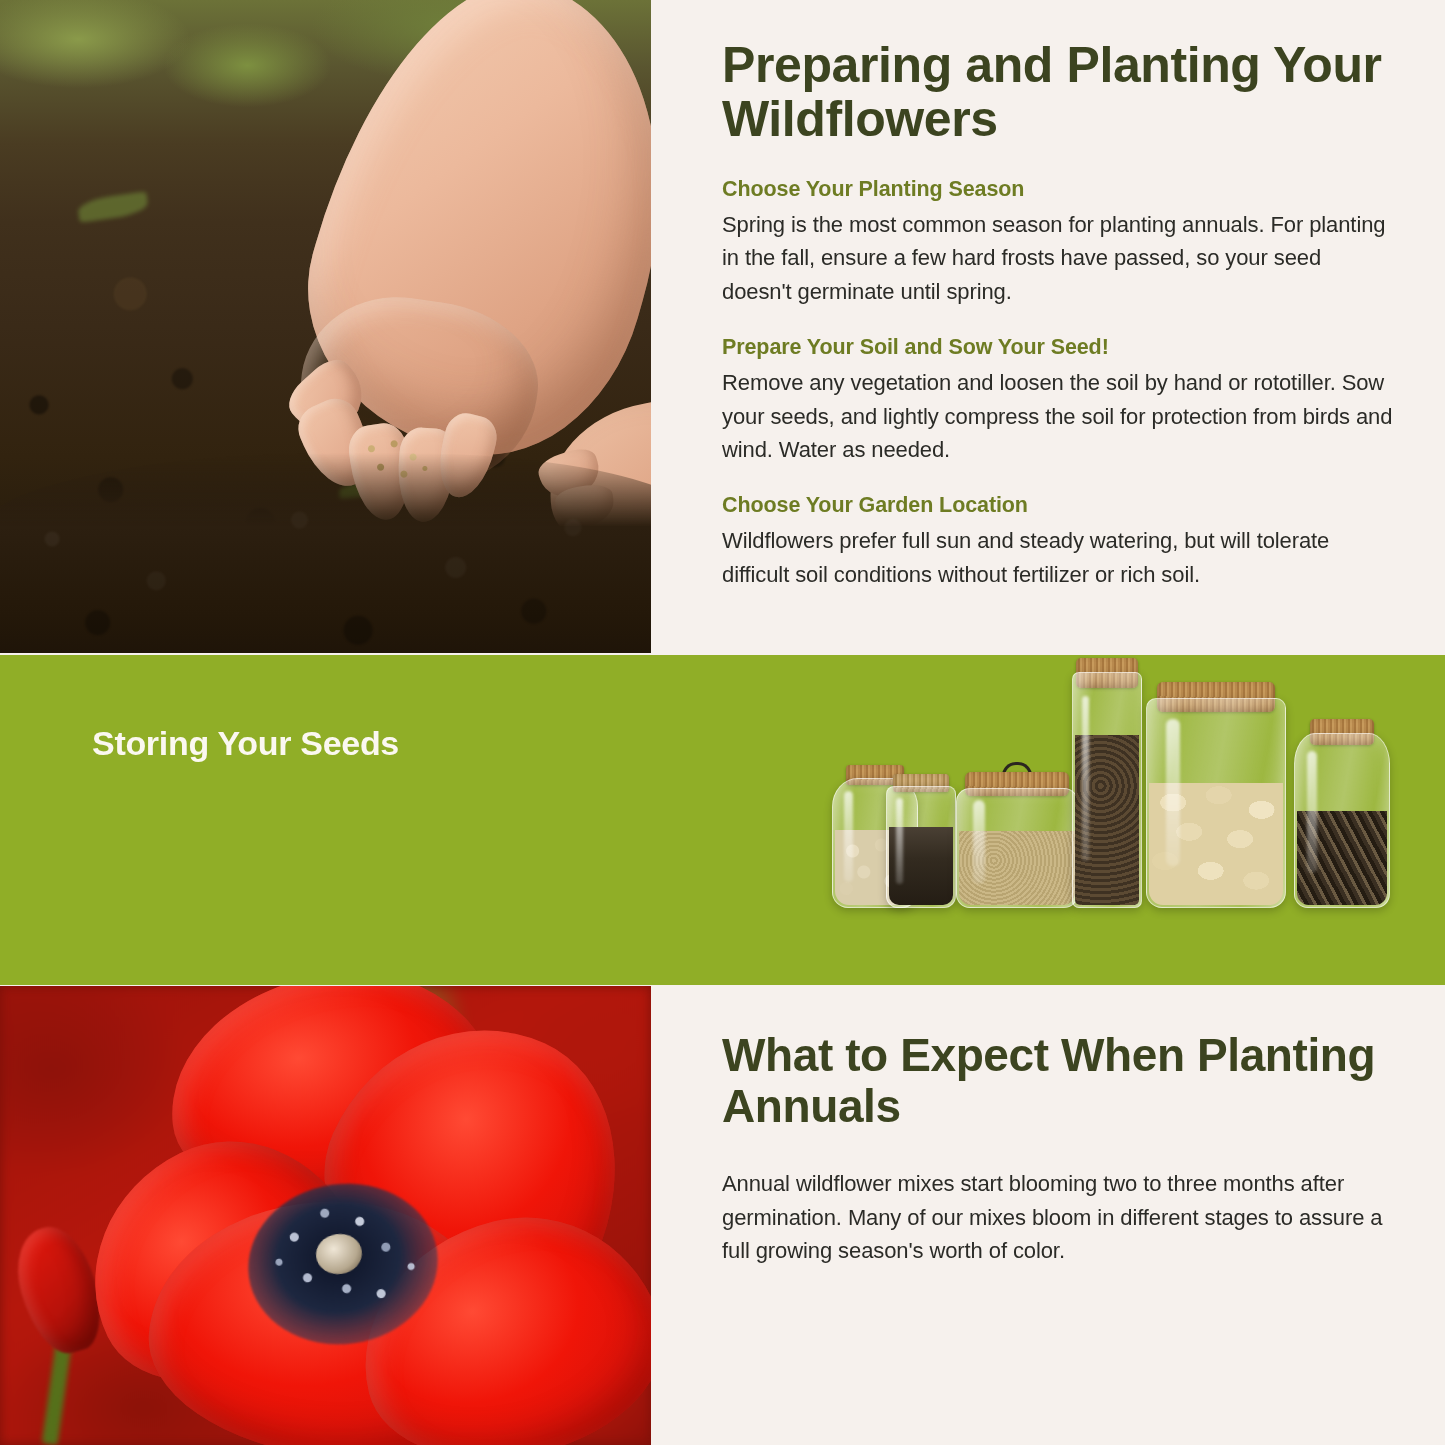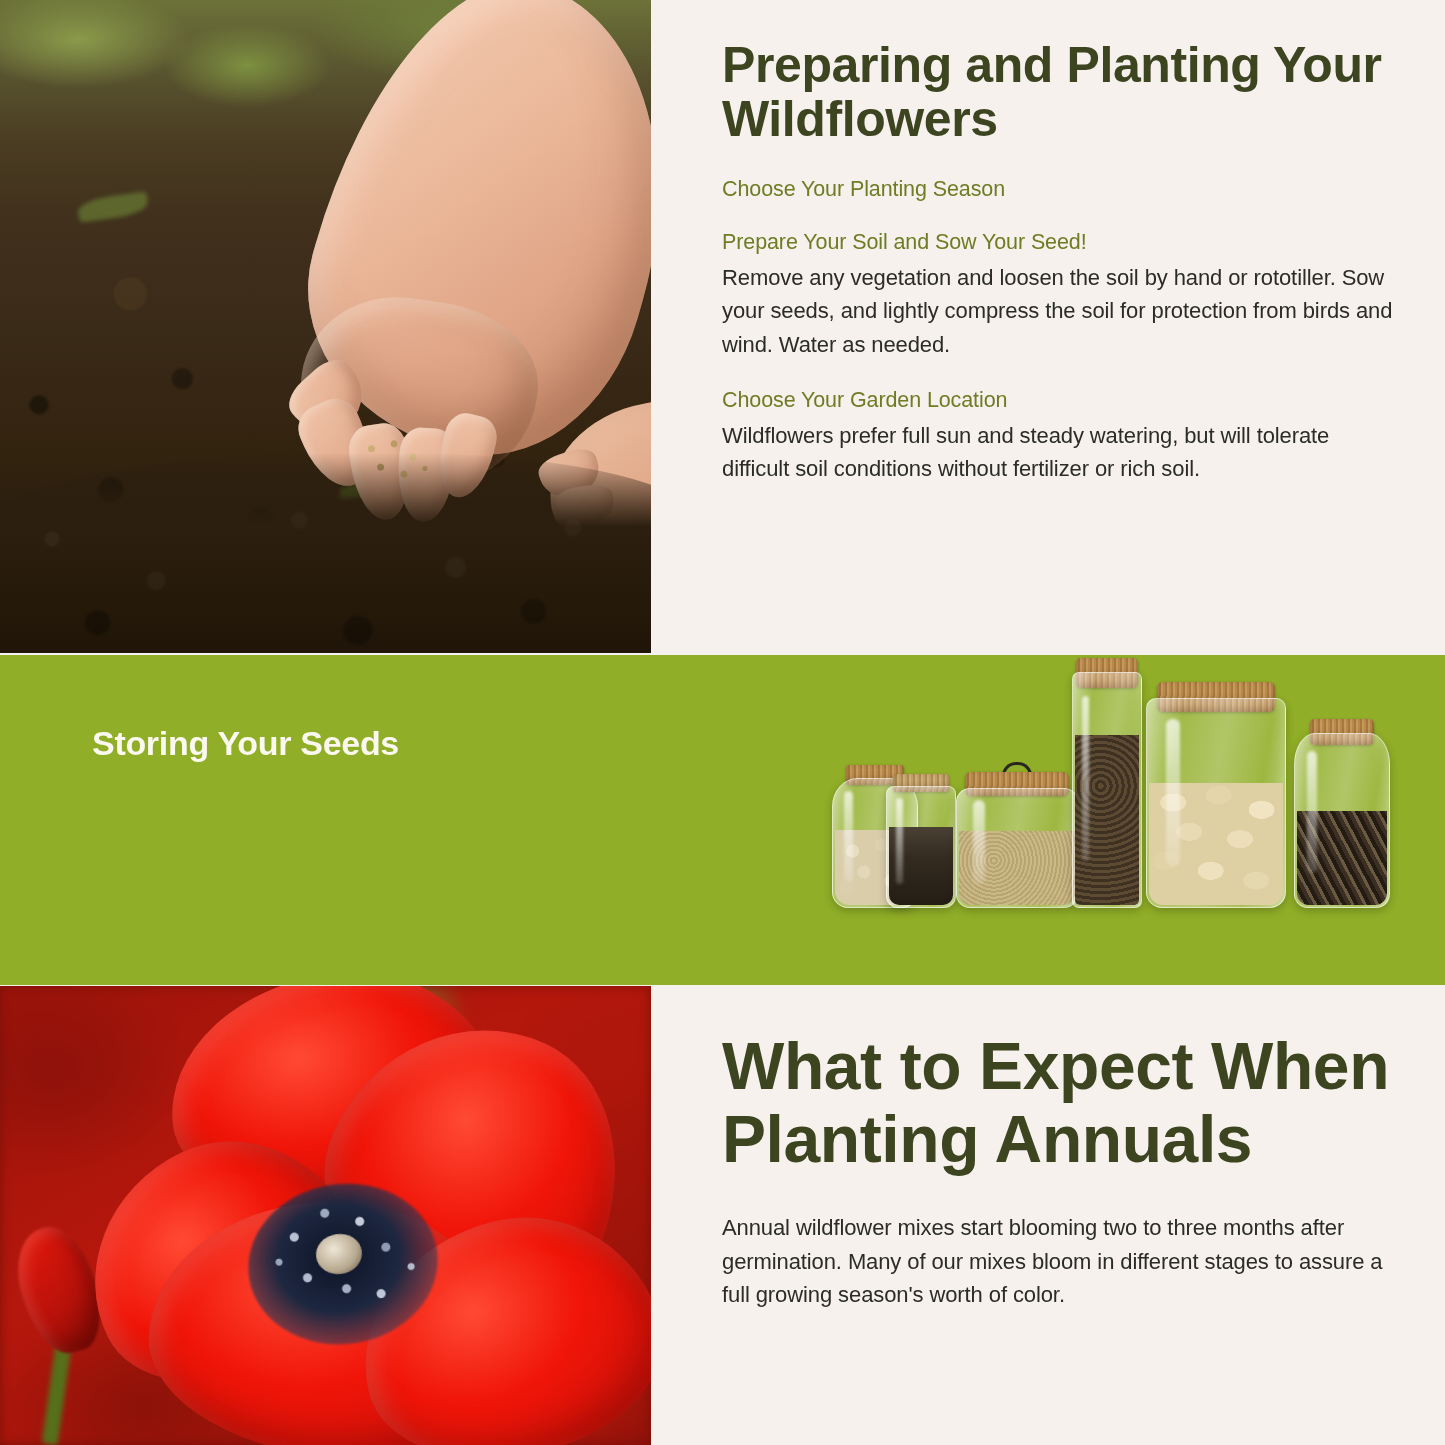--- a/index.html
+++ b/index.html
@@ -116,21 +116,21 @@
 
   .sec1-text { position:absolute; left:722px; top:38px; width:672px; }
 
   h1.big {
     font-size:50px; line-height:1.08; font-weight:bold; color:#3C4420;
     letter-spacing:-0.4px; margin-bottom:30px;
   }
   .block { margin-bottom:26px; }
   .block:last-child { margin-bottom:0; }
   h3.sub {
-    font-size:21.5px; font-weight:normal; color:#6E7C23;
+    font-size:21.5px; font-weight:bold; color:#6E7C23;
     line-height:1.25; margin-bottom:5px; letter-spacing:-0.1px;
   }
   p.body {
     font-size:22px; line-height:1.52; color:#2B2B27; letter-spacing:-0.1px;
   }
 
   
   .sec2 {
     position:absolute; left:0; top:655px; width:1445px; height:330px;
     background:#90AE27; overflow:hidden;
@@ -285,21 +285,21 @@
     transform:rotate(-8deg); filter:blur(.7px); opacity:.92;
   }
   .pistil {
     position:absolute; left:316px; top:248px; width:46px; height:40px;
     background:radial-gradient(ellipse at 40% 36%, #efe6d6 0%, #b6a88f 60%, #5a4c38 100%);
     border-radius:50%; transform:rotate(-8deg); filter:blur(.6px);
   }
 
   .sec3-text { position:absolute; left:722px; top:44px; width:672px; }
   h2.big2 {
-    font-size:66px; line-height:1.1; font-weight:bold; color:#3C4420;
+    font-size:46px; line-height:1.1; font-weight:bold; color:#3C4420;
     letter-spacing:-0.4px; margin-bottom:36px;
   }
 </style>
 </head>
 <body>
 
 <div class="page">
 
   <section class="sec1">
 
@@ -324,20 +324,21 @@
       <div class="hf hf2"></div>
       <div class="soil-fg"></div>
       <div class="soil-fg-tex"></div>
     </div>
 
     <div class="sec1-text">
       <h1 class="big">Preparing and Planting Your Wildflowers</h1>
 
       <div class="block">
         <h3 class="sub">Choose Your Planting Season</h3>
+        <p class="body">Spring is the most common season for planting annuals. For planting in the fall, ensure a few hard frosts have passed, so your seed doesn't germinate until spring.</p>
       </div>
 
       <div class="block">
         <h3 class="sub">Prepare Your Soil and Sow Your Seed!</h3>
         <p class="body">Remove any vegetation and loosen the soil by hand or rototiller. Sow your seeds, and lightly compress the soil for protection from birds and wind. Water as needed.</p>
       </div>
 
       <div class="block">
         <h3 class="sub">Choose Your Garden Location</h3>
         <p class="body">Wildflowers prefer full sun and steady watering, but will tolerate difficult soil conditions without fertilizer or rich soil.</p>

